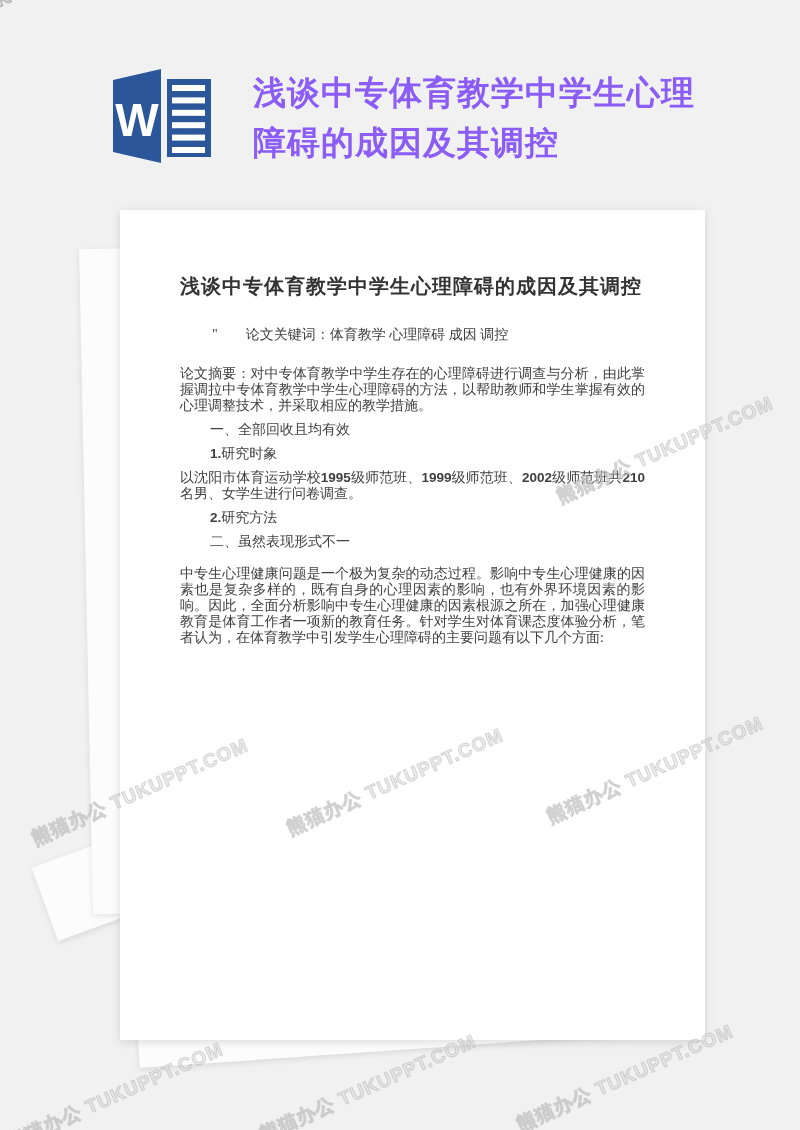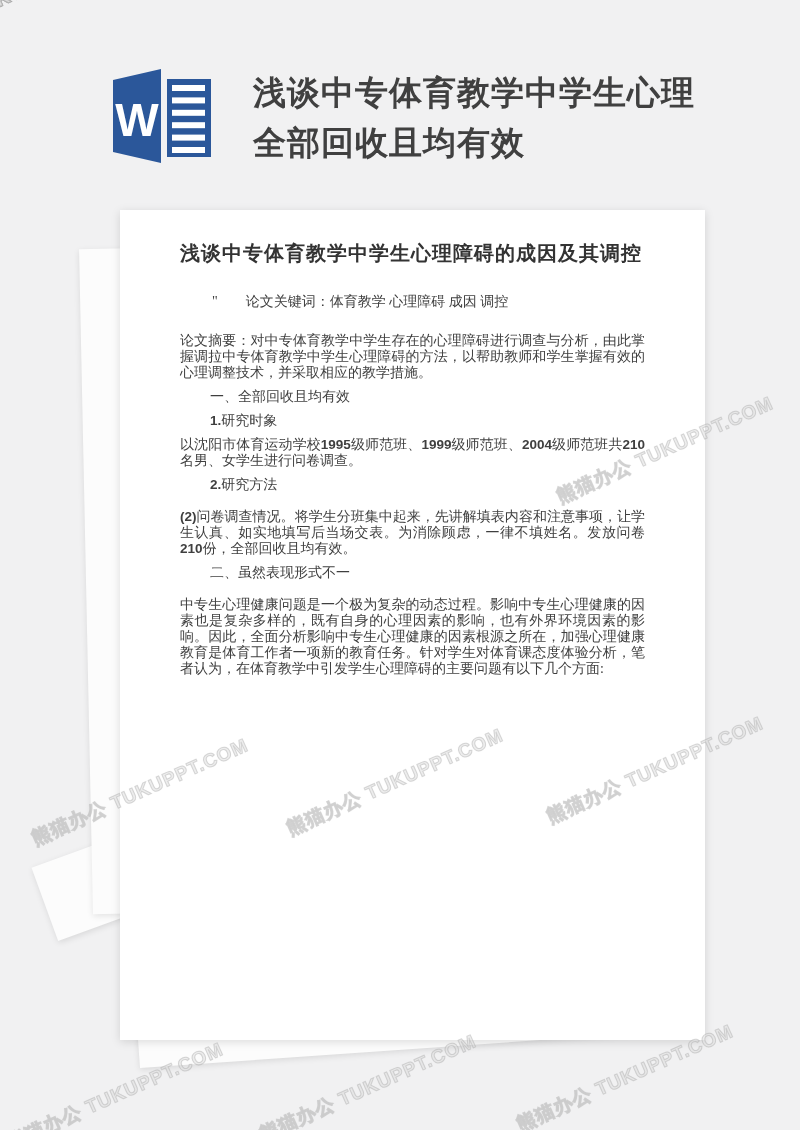--- a/index.html
+++ b/index.html
@@ -7,34 +7,34 @@
     position:relative;width:800px;height:1130px;overflow:hidden;
     background:#f1f1f2;
     font-family:"Liberation Serif","DejaVu Serif",serif;
   }
 
   
   .word-icon{position:absolute;left:109px;top:64px;width:106px;height:104px;}
   .header-title{
     position:absolute;left:253px;top:68px;width:480px;
     font-weight:bold;font-size:33px;line-height:50px;letter-spacing:1px;
-    color:#404040;
+    color:#8b5cf6;
   }
 
   
   .sheet{position:absolute;background:#fcfcfc;box-shadow:0 2px 6px rgba(0,0,0,0.10);}
   .sheet-corner{left:40px;top:838px;width:160px;height:78px;transform:rotate(-20deg);z-index:1;}
   .sheet-bottom{left:140px;top:430px;width:548px;height:638px;transform:rotate(-4deg);transform-origin:0 100%;z-index:2;}
   .sheet-left{left:86px;top:247px;width:210px;height:665px;transform:rotate(-1.2deg);z-index:3;}
 
   
   .page{
     position:absolute;left:120px;top:210px;width:585px;height:830px;
     background:#ffffff;box-shadow:0 2px 9px rgba(0,0,0,0.13);
-    box-sizing:border-box;padding:29px 60px 0 60px;
+    box-sizing:border-box;padding:62px 60px 0 60px;
     z-index:4;color:#3f3f3f;
   }
   .doc-title{
     font-size:20px;font-weight:bold;letter-spacing:1px;
     color:#333333;margin:0 0 24px 0;line-height:28px;
   }
   .doc-keywords{
     font-size:14px;line-height:22px;margin:0 0 20px 0;padding-left:32px;
   }
   .para{font-size:14px;line-height:16px;margin:7px 0 8px 0;text-align:justify;}
@@ -82,37 +82,36 @@
       <rect x="63" y="56.2" width="33" height="6"></rect>
       <rect x="63" y="68.6" width="33" height="6"></rect>
       <rect x="63" y="81" width="33" height="6"></rect>
     </g>
     <polygon points="4,14 52,3 52,97 4,86" fill="#2b579a"></polygon>
     <text x="28" y="70" text-anchor="middle" fill="#ffffff" style="font-family:'Liberation Sans','DejaVu Sans',sans-serif;font-weight:bold;font-size:46px;">W</text>
   </svg>
 
   <div class="header-title">
     <div>浅谈中专体育教学中学生心理</div>
-    <div>全部回收且均有效</div>
+    <div>障碍的成因及其调控</div>
   </div>
 
   <div class="sheet sheet-corner"></div>
   <div class="sheet sheet-bottom"></div>
   <div class="sheet sheet-left"></div>
 
   <div class="page">
     <div class="doc-title">浅谈中专体育教学中学生心理障碍的成因及其调控</div>
     <div class="doc-keywords">"　　论文关键词：体育教学 心理障碍 成因 调控</div>
 
     <div class="para">论文摘要：对中专体育教学中学生存在的心理障碍进行调查与分析，由此掌握调拉中专体育教学中学生心理障碍的方法，以帮助教师和学生掌握有效的心理调整技术，并采取相应的教学措施。</div>
     <div class="para indent">一、全部回收且均有效</div>
     <div class="para indent"><span class="b">1.</span>研究时象</div>
-    <div class="para">以沈阳市体育运动学校<span class="b">1995</span>级师范班、<span class="b">1999</span>级师范班、<span class="b">2004</span>级师范班共<span class="b">210</span>名男、女学生进行问卷调查。</div>
+    <div class="para">以沈阳市体育运动学校<span class="b">1995</span>级师范班、<span class="b">1999</span>级师范班、<span class="b">2002</span>级师范班共<span class="b">210</span>名男、女学生进行问卷调查。</div>
     <div class="para indent"><span class="b">2.</span>研究方法</div>
-    <div class="para gap"><span class="b">(2)</span>问卷调查情况。将学生分班集中起来，先讲解填表内容和注意事项，让学生认真、如实地填写后当场交表。为消除顾虑，一律不填姓名。发放问卷<span class="b">210</span>份，全部回收且均有效。</div>
     <div class="para indent">二、虽然表现形式不一</div>
     <div class="para gap">中专生心理健康问题是一个极为复杂的动态过程。影响中专生心理健康的因素也是复杂多样的，既有自身的心理因素的影响，也有外界环境因素的影响。因此，全面分析影响中专生心理健康的因素根源之所在，加强心理健康教育是体育工作者一项新的教育任务。针对学生对体育课态度体验分析，笔者认为，在体育教学中引发学生心理障碍的主要问题有以下几个方面:</div>
   </div>
 
   <div class="wm">熊猫办公 TUKUPPT.COM</div>
   <div class="wm">熊猫办公 TUKUPPT.COM</div>
   <div class="wm">熊猫办公 TUKUPPT.COM</div>
   <div class="wm">熊猫办公 TUKUPPT.COM</div>
   <div class="wm">熊猫办公 TUKUPPT.COM</div>
   <div class="wm">熊猫办公 TUKUPPT.COM</div>

